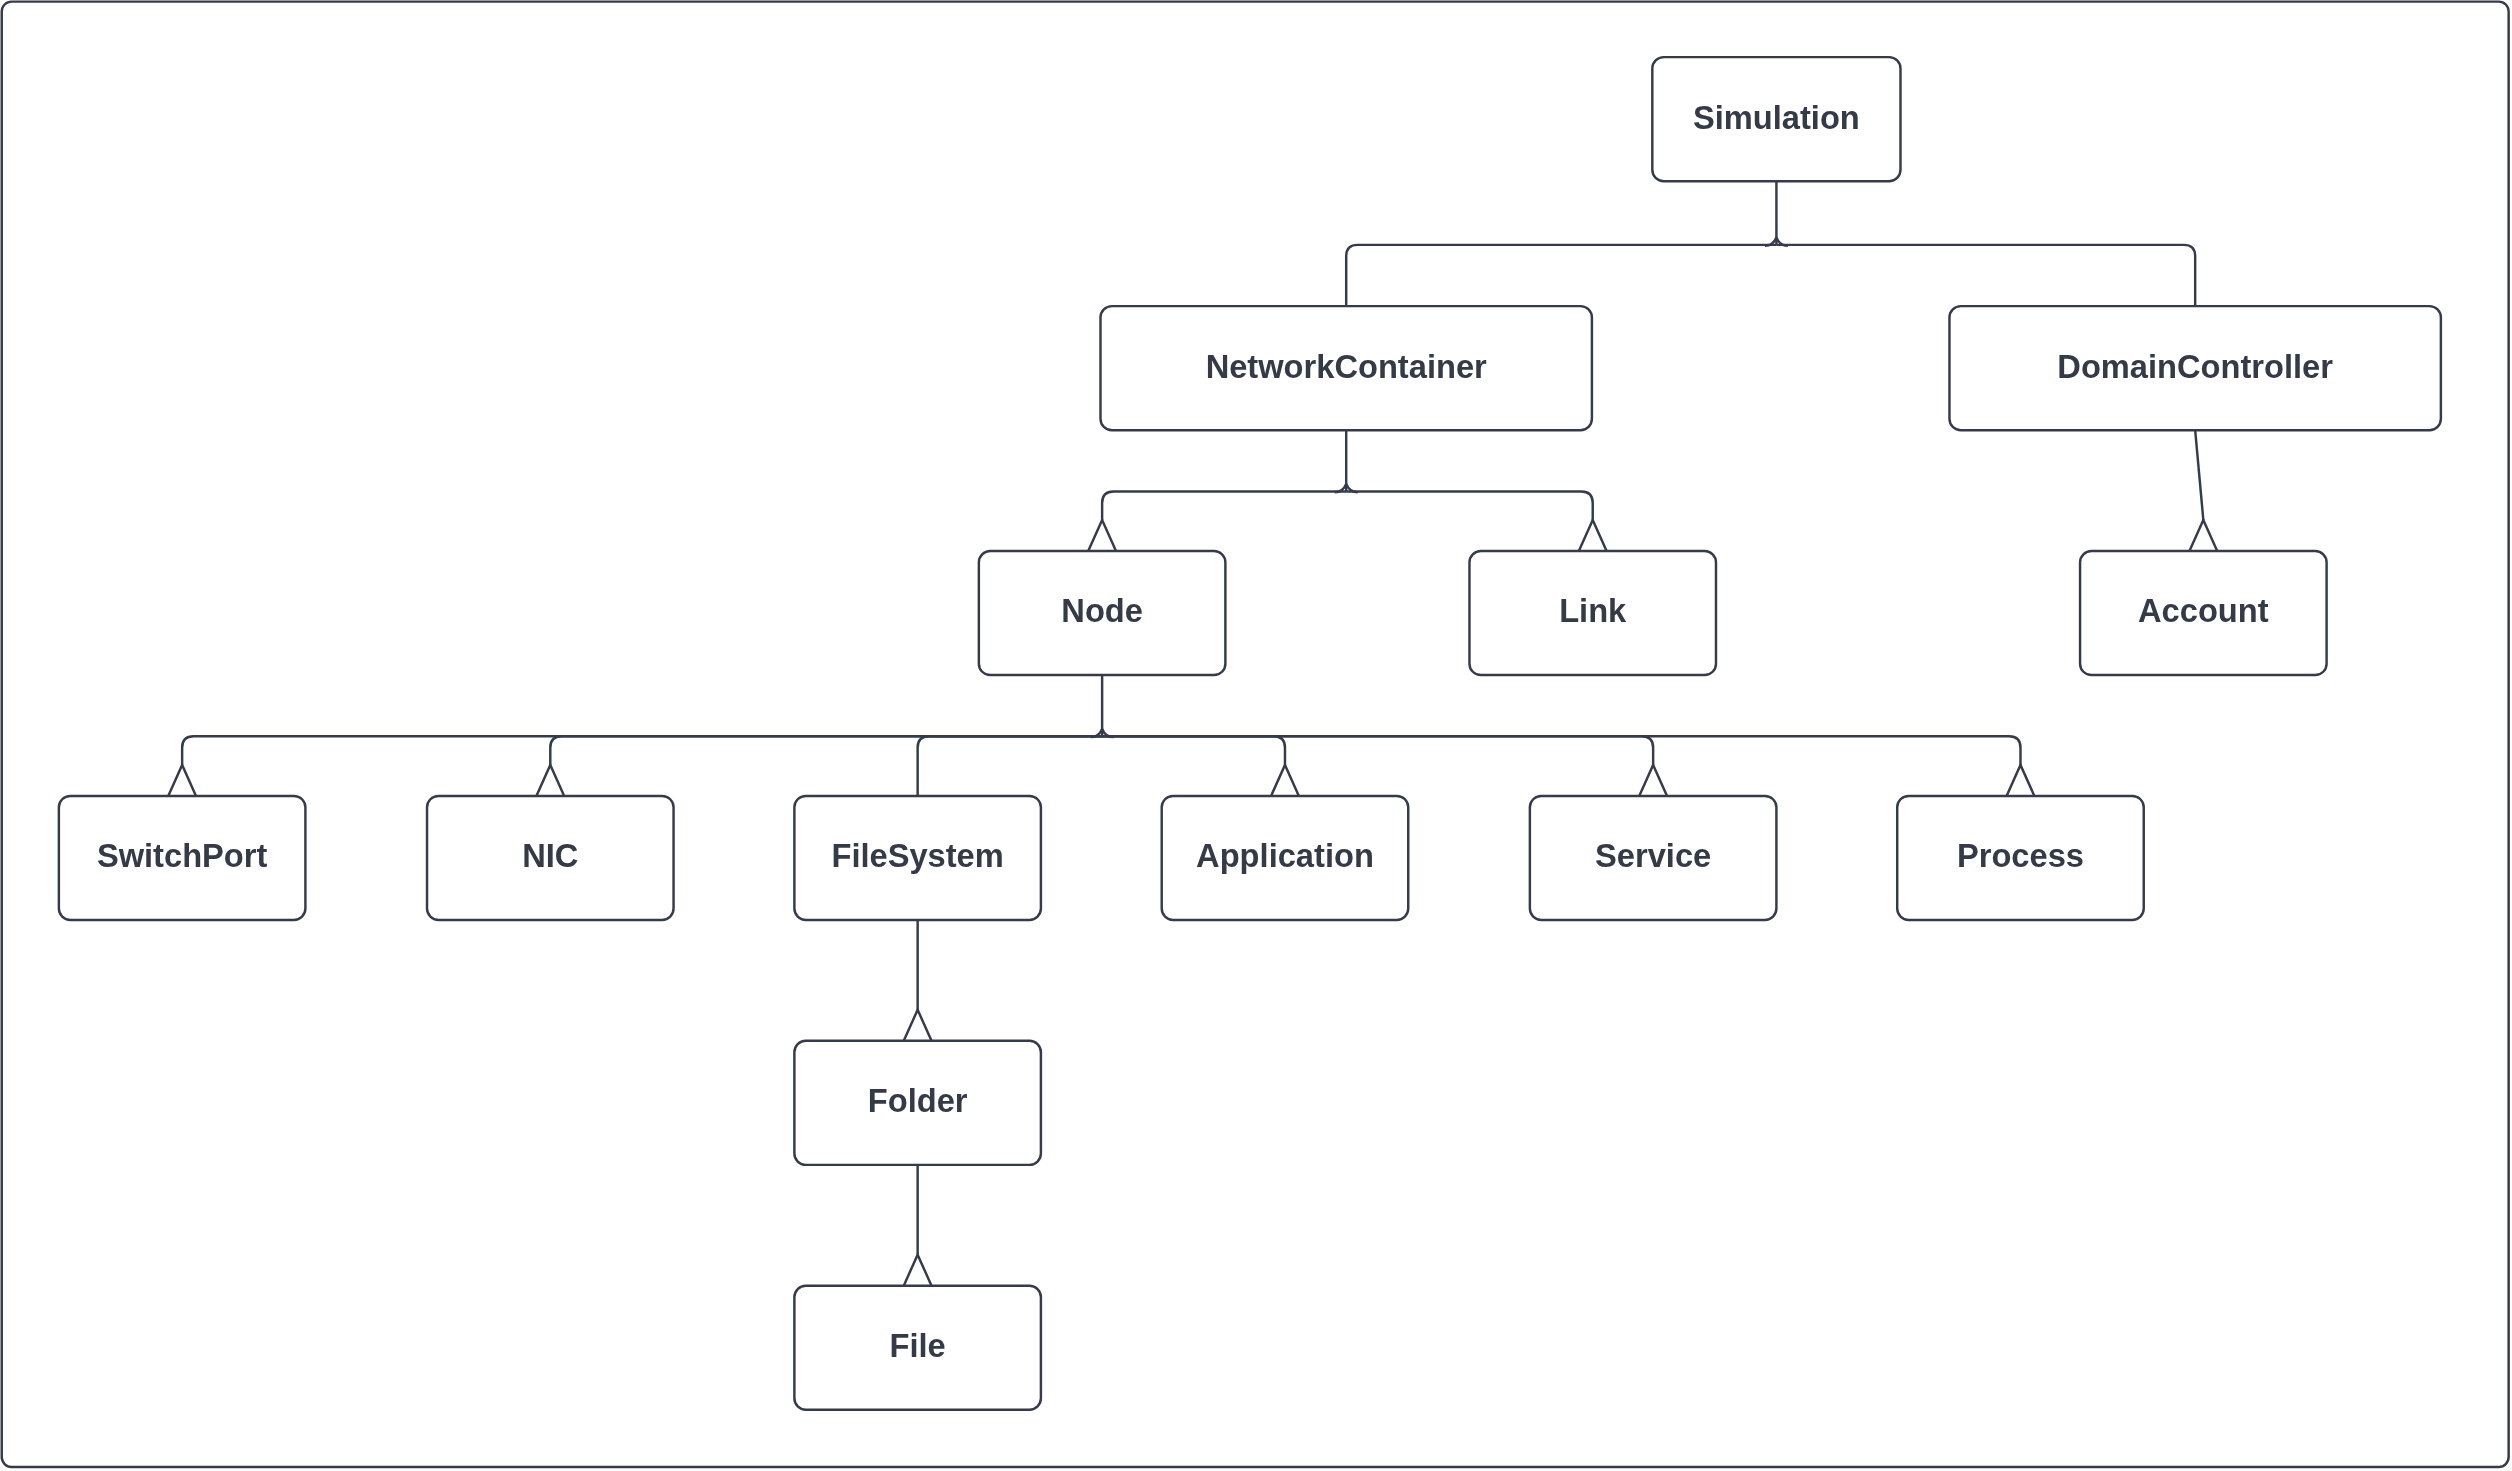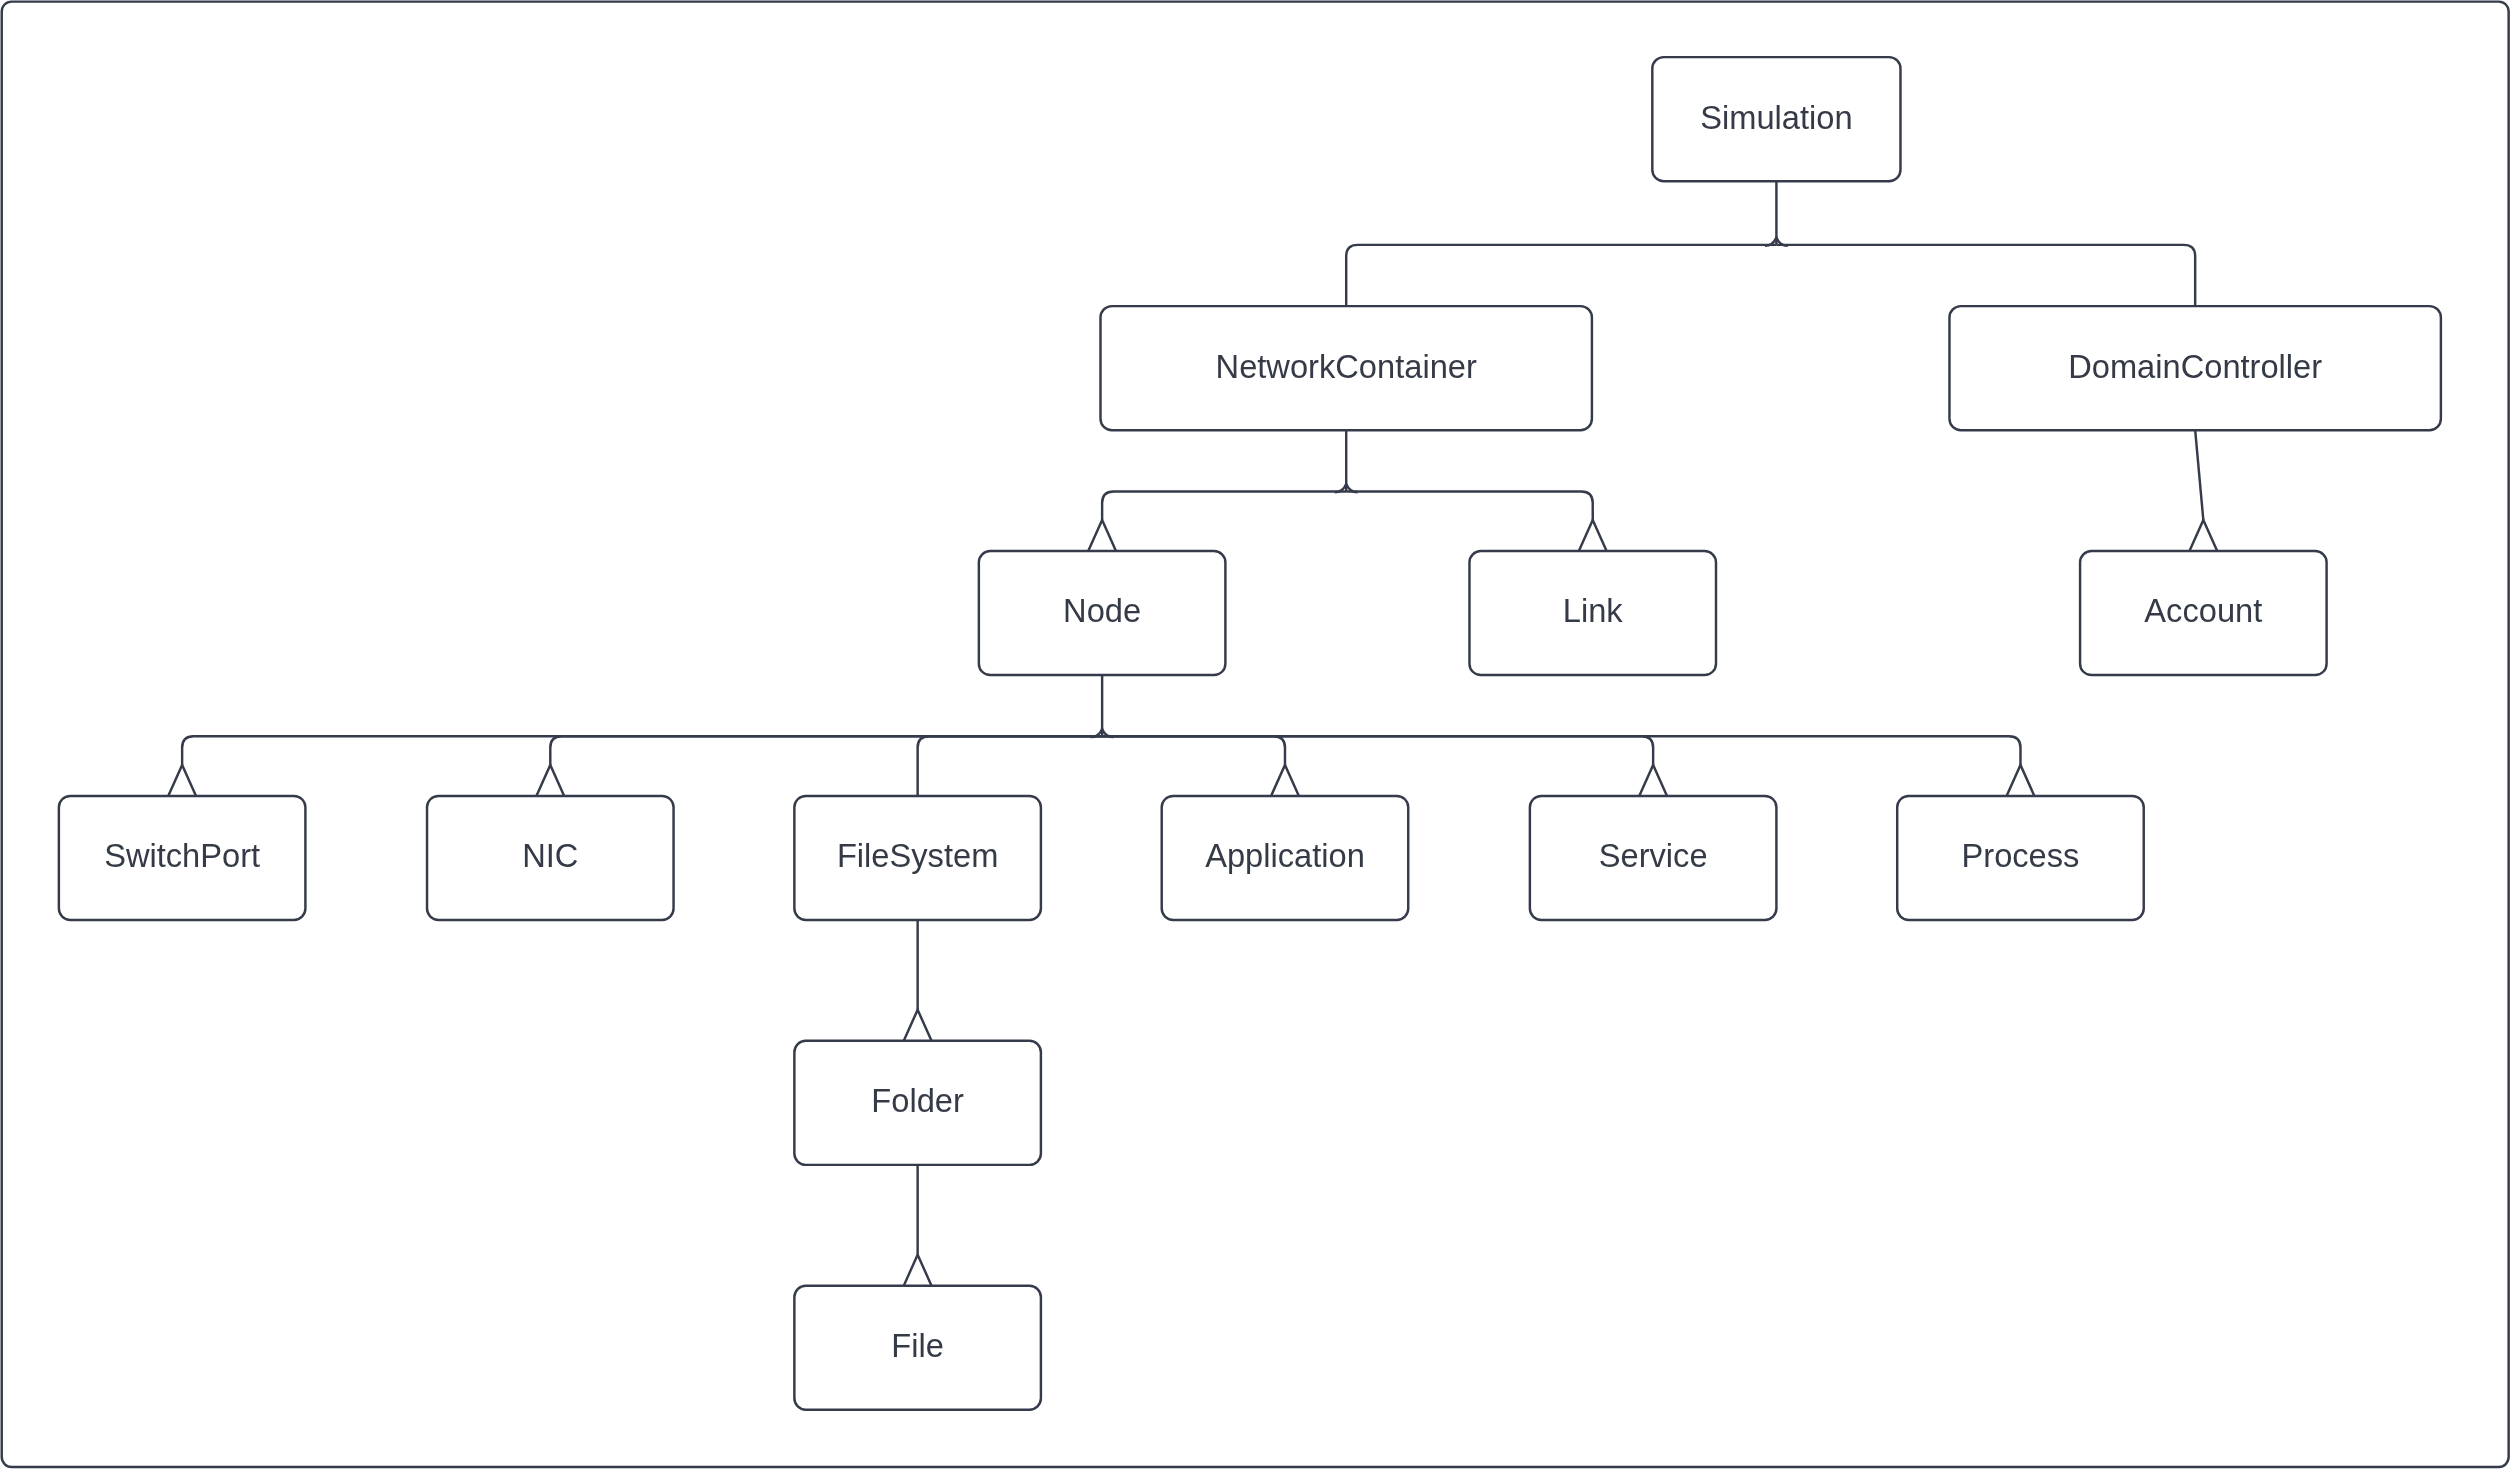--- a/index.html
+++ b/index.html
@@ -11,20 +11,21 @@
     width: 2512px;
     height: 1471px;
     font-family: "Liberation Sans", sans-serif;
     overflow: hidden;
   }
   #diagram-root {
     position: relative;
     width: 2244px;
     height: 1471px;
     background: #ffffff;
+    font-weight: bold;
   }
   svg#diagram-canvas {
     position: absolute;
     top: 0;
     left: 0;
     width: 2512px;
     height: 1471px;
     display: block;
   }
   .canvas-frame {

